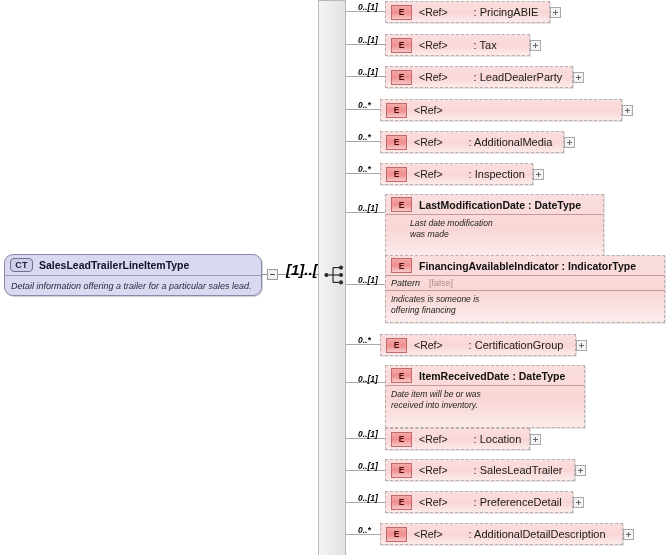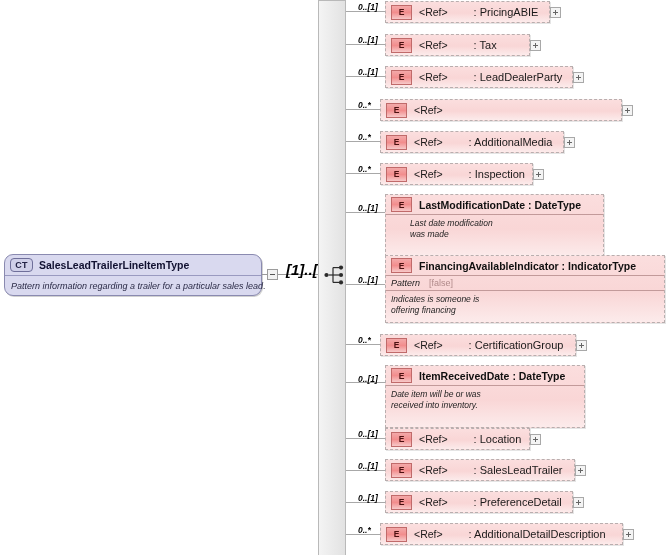--- a/index.html
+++ b/index.html
@@ -172,21 +172,21 @@
 </head>
 <body>
 
 <div id="diagram">
 
   <div class="ct-box">
     <div class="ct-head">
       <div class="ct-badge">CT</div>
       <div class="ct-title">SalesLeadTrailerLineItemType</div>
     </div>
-    <div class="ct-doc">Pattern information regarding a trailer for a particular sales lead.</div>
+    <div class="ct-doc">Detail information offering a trailer for a particular sales lead.</div>
   </div>
 
   <div class="stub-left"></div>
   <div class="collapse-btn"></div>
   <div class="stub-right"></div>
   <div class="card-root">[1]..[1]</div>
 
   <div class="group-bar"></div>
   <div class="compositor">
     <svg width="22" height="22" viewBox="0 0 22 22">

